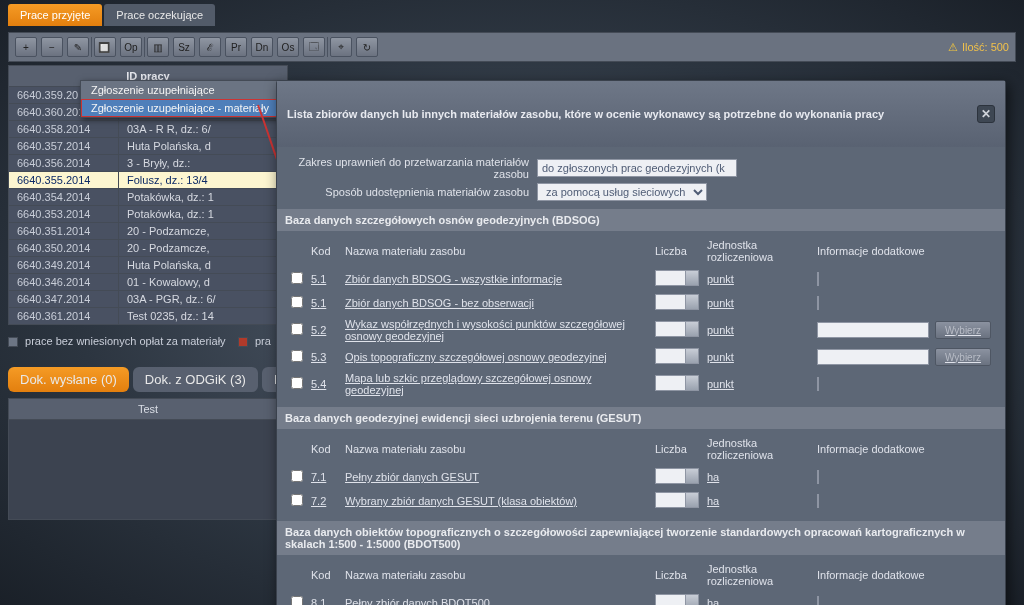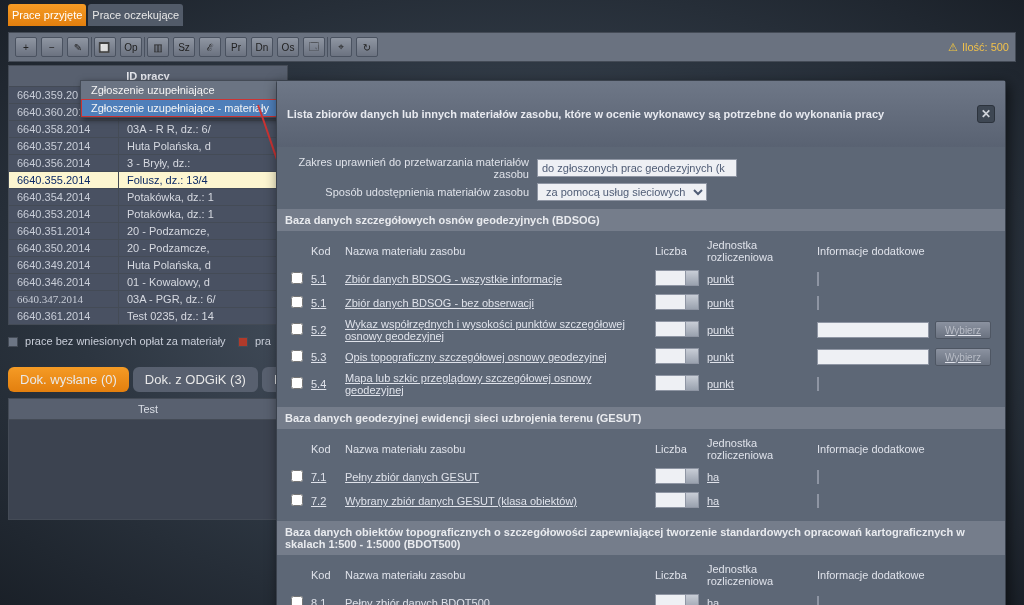--- a/index.html
+++ b/index.html
@@ -10,21 +10,21 @@
     background: radial-gradient(ellipse at center, #556070 0%, #2c3540 60%, #1a2028 100%);
     color: #d8dce4;
     width: 1024px;
     height: 605px;
     overflow: hidden;
     position: relative;
   }
   .main { position: relative; padding: 4px 8px; }
   .tabstrip { display: flex; gap: 2px; margin-bottom: 6px; }
   .tab {
-    padding: 5px 4px;
+    padding: 5px 12px;
     color: #e8e8e8;
     cursor: pointer;
     border-radius: 3px 3px 0 0;
     font-size: 11px;
   }
   .tab.active { background: linear-gradient(#f59b25,#e37f0e); color:#fff;}
   .tab.inactive { background: #525b69;}
   .topbar {
     background: #6a7280;
     border: 1px solid #444b56;
@@ -267,21 +267,21 @@
           </tr>
           <tr>
             <td style="width: 110px;">6640.349.2014</td>
             <td class="c2">Huta Polańska, d</td>
           </tr>
           <tr>
             <td style="width: 110px;">6640.346.2014</td>
             <td class="c2">01 - Kowalowy, d</td>
           </tr>
           <tr>
-            <td style="width: 110px; font-family: Liberation Serif, serif;">6640.347.2014</td>
+            <td style="width: 110px;">6640.347.2014</td>
             <td class="c2">03A - PGR, dz.: 6/</td>
           </tr>
           <tr>
             <td style="width: 110px;">6640.361.2014</td>
             <td class="c2">Test 0235, dz.: 14</td>
           </tr>
         </tbody>
     </table>
 
     <div class="legend">

